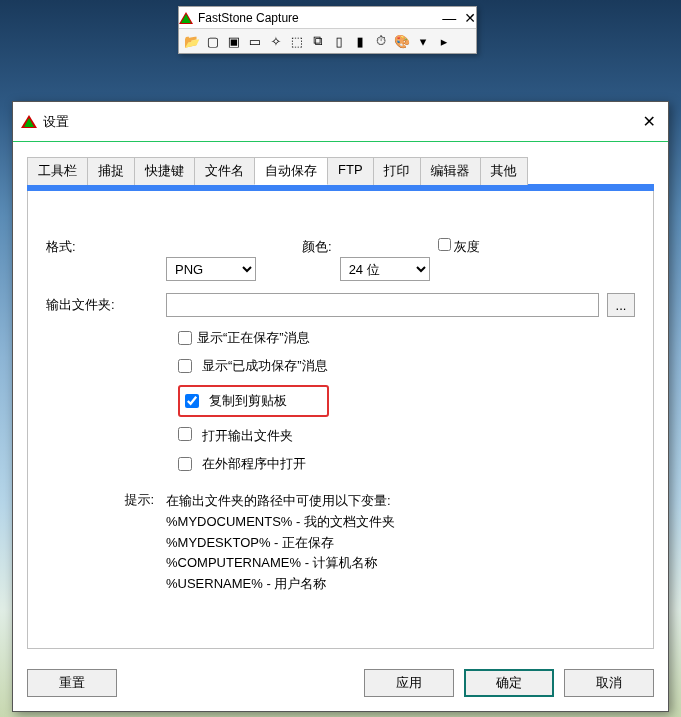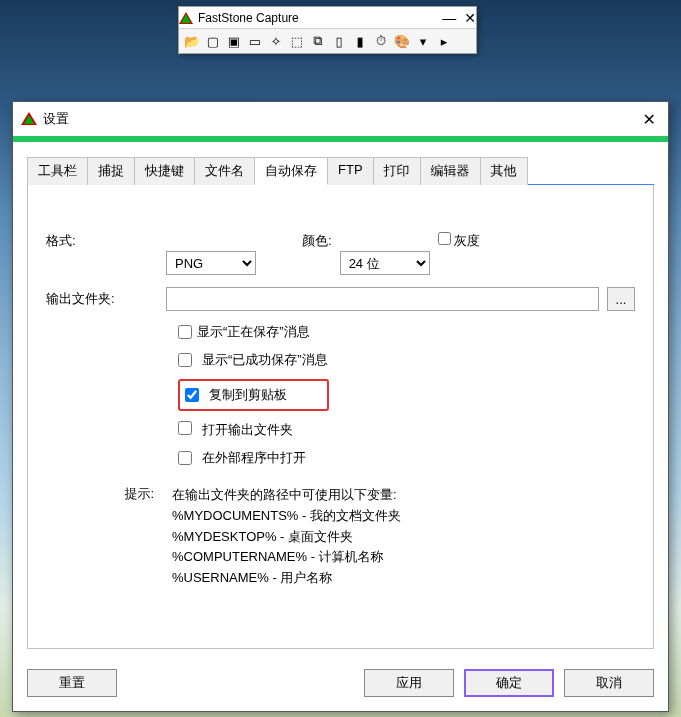--- a/index.html
+++ b/index.html
@@ -81,21 +81,21 @@
   border: 1px solid #555;
   box-shadow: 3px 3px 10px rgba(0,0,0,0.4);
   display:flex;
   flex-direction:column;
 }
 .dlg-titlebar {
   height: 40px;
   display:flex;
   align-items:center;
   padding: 16px 8px;
-  border-bottom: 6px solid #22c55e;
+  border-bottom: 1px solid #22c55e;
 }
 .dlg-icon {
   width:16px; height:16px; margin-right:6px;
   position:relative;
 }
 .dlg-icon::before {
   content:"";
   position:absolute;
   border-left:8px solid transparent;
   border-right:8px solid transparent;
@@ -116,21 +116,21 @@
 .dlg-body {
   flex:1;
   padding: 14px 14px 10px 14px;
   display:flex;
   flex-direction:column;
 }
 
 
 .tabs {
   display:flex;
-  border-bottom: 1px solid #3b82f6;
+  border-bottom: 7px solid #3b82f6;
   position:relative;
 }
 .tab {
   padding: 4px 10px;
   font-size: 13px;
   background: #f0f0f0;
   border: 1px solid #c0c0c0;
   border-bottom: none;
   margin-right: -1px;
   cursor:pointer;
@@ -205,21 +205,20 @@
   border: 2px solid #e03030;
   padding: 5px 40px 5px 5px;
   display:inline-flex;
   align-items:center;
   border-radius: 3px;
 }
 
 .hint-block {
   display:flex;
   margin-top: 18px;
-  gap: 6px;
 }
 .hint-label {
   width:120px;
   text-align:right;
   padding-right:12px;
   font-size:13px;
 }
 .hint-text { font-size:13px; line-height: 1.6; }
 
 .dlg-footer {
@@ -232,21 +231,21 @@
 .btn {
   width: 90px;
   height: 28px;
   border: 1px solid #888;
   background: #f0f0f0;
   cursor:pointer;
   font-size:13px;
   font-family: inherit;
 }
 .btn.primary {
-  border: 2px solid #8b5cf6;
+  border: 2px solid #0f766e;
 }
 </style>
 </head>
 <body>
 
 <div class="fs-window">
   <div class="fs-titlebar">
     <span class="fs-logo"></span>
     <span class="fs-title">FastStone Capture</span>
     <div class="fs-btns">
@@ -348,21 +347,21 @@
               <label style="margin-left: 5px;">在外部程序中打开</label>
             </span>
           </div>
         </div>
 
       <div class="hint-block">
         <div class="hint-label">提示:</div>
         <div class="hint-text">
           <div>在输出文件夹的路径中可使用以下变量:</div>
           <div>%MYDOCUMENTS% - 我的文档文件夹</div>
-          <div>%MYDESKTOP% - 桌面文件夹</div>
+          <div>%MYDESKTOP% - 正在保存</div>
           <div>%COMPUTERNAME% - 计算机名称</div>
           <div>%USERNAME% - 用户名称</div>
         </div>
       </div>
 
     </div>
   </div>
   <div class="dlg-footer">
     <button class="btn">重置</button>
     <div class="spacer"></div>

